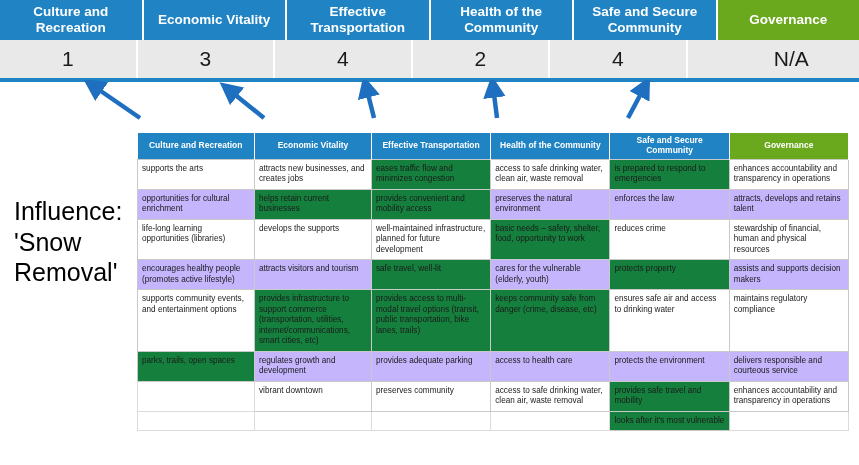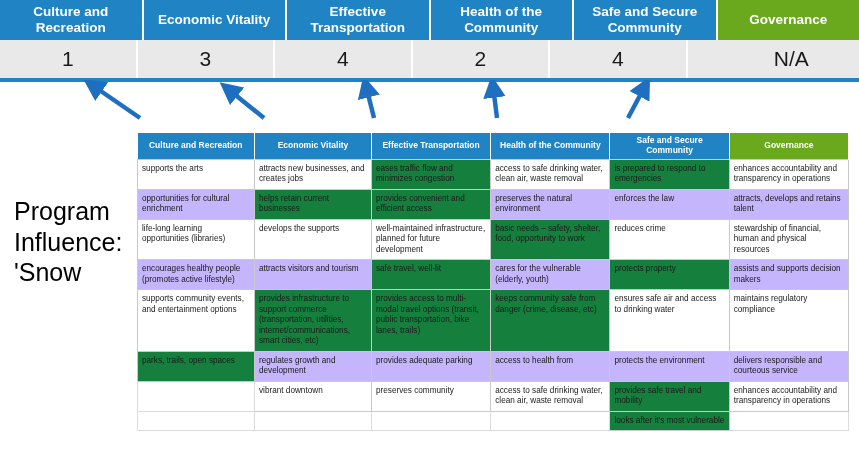--- a/index.html
+++ b/index.html
@@ -159,23 +159,23 @@
       <line x1="140" y1="38" x2="92" y2="5"></line>
       <line x1="264" y1="38" x2="228" y2="9"></line>
       <line x1="374" y1="38" x2="366" y2="6"></line>
       <line x1="497" y1="38" x2="493" y2="6"></line>
       <line x1="628" y1="38" x2="645" y2="6"></line>
     </g>
   </svg>
 </div>
 
 <div class="caption">
-  <div>Program</div>
   <div>Influence:</div>
   <div>'Snow</div>
+  <div>Removal'</div>
 </div>
 
 <table class="matrix">
   <colgroup>
     <col style="width:103px">
       <col style="width:103px">
       <col style="width:105px">
     <col style="width:105px">
       <col style="width:105px">
       <col style="width:105px">
@@ -195,21 +195,21 @@
         <td>supports the arts</td>
         <td>attracts new businesses, and creates jobs</td>
         <td class="hl">eases traffic flow and minimizes congestion</td>
         <td>access to safe drinking water, clean air, waste removal</td>
         <td class="hl">is prepared to respond to emergencies</td>
         <td>enhances accountability and transparency in operations</td>
       </tr>
       <tr>
         <td class="gr">opportunities for cultural enrichment</td>
         <td class="hl">helps retain current businesses</td>
-        <td class="hl">provides convenient and efficient access</td>
+        <td class="hl">provides convenient and mobility access</td>
         <td class="gr">preserves the natural environment</td>
         <td class="gr">enforces the law</td>
         <td class="gr">attracts, develops and retains talent</td>
       </tr>
       <tr>
         <td>life-long learning opportunities (libraries)</td>
         <td>develops the supports</td>
         <td>well-maintained infrastructure, planned for future development</td>
         <td class="hl">basic needs – safety, shelter, food, opportunity to work</td>
         <td>reduces crime</td>
@@ -228,21 +228,21 @@
         <td class="hl">provides infrastructure to support commerce (transportation, utilities, internet/communications, smart cities, etc)</td>
         <td class="hl">provides access to multi-modal travel options (transit, public transportation, bike lanes, trails)</td>
         <td class="hl">keeps community safe from danger (crime, disease, etc)</td>
         <td>ensures safe air and access to drinking water</td>
         <td>maintains regulatory compliance</td>
       </tr>
       <tr>
         <td class="hl">parks, trails, open spaces</td>
         <td class="gr">regulates growth and development</td>
         <td class="gr">provides adequate parking</td>
-        <td class="gr">access to health from</td>
+        <td class="gr">access to health care</td>
         <td class="gr">protects the environment</td>
         <td class="gr">delivers responsible and courteous service</td>
       </tr>
       <tr>
         <td class="empty"></td>
         <td>vibrant downtown</td>
         <td>preserves community</td>
         <td>access to safe drinking water, clean air, waste removal</td>
         <td class="hl">provides safe travel and mobility</td>
         <td>enhances accountability and transparency in operations</td>

